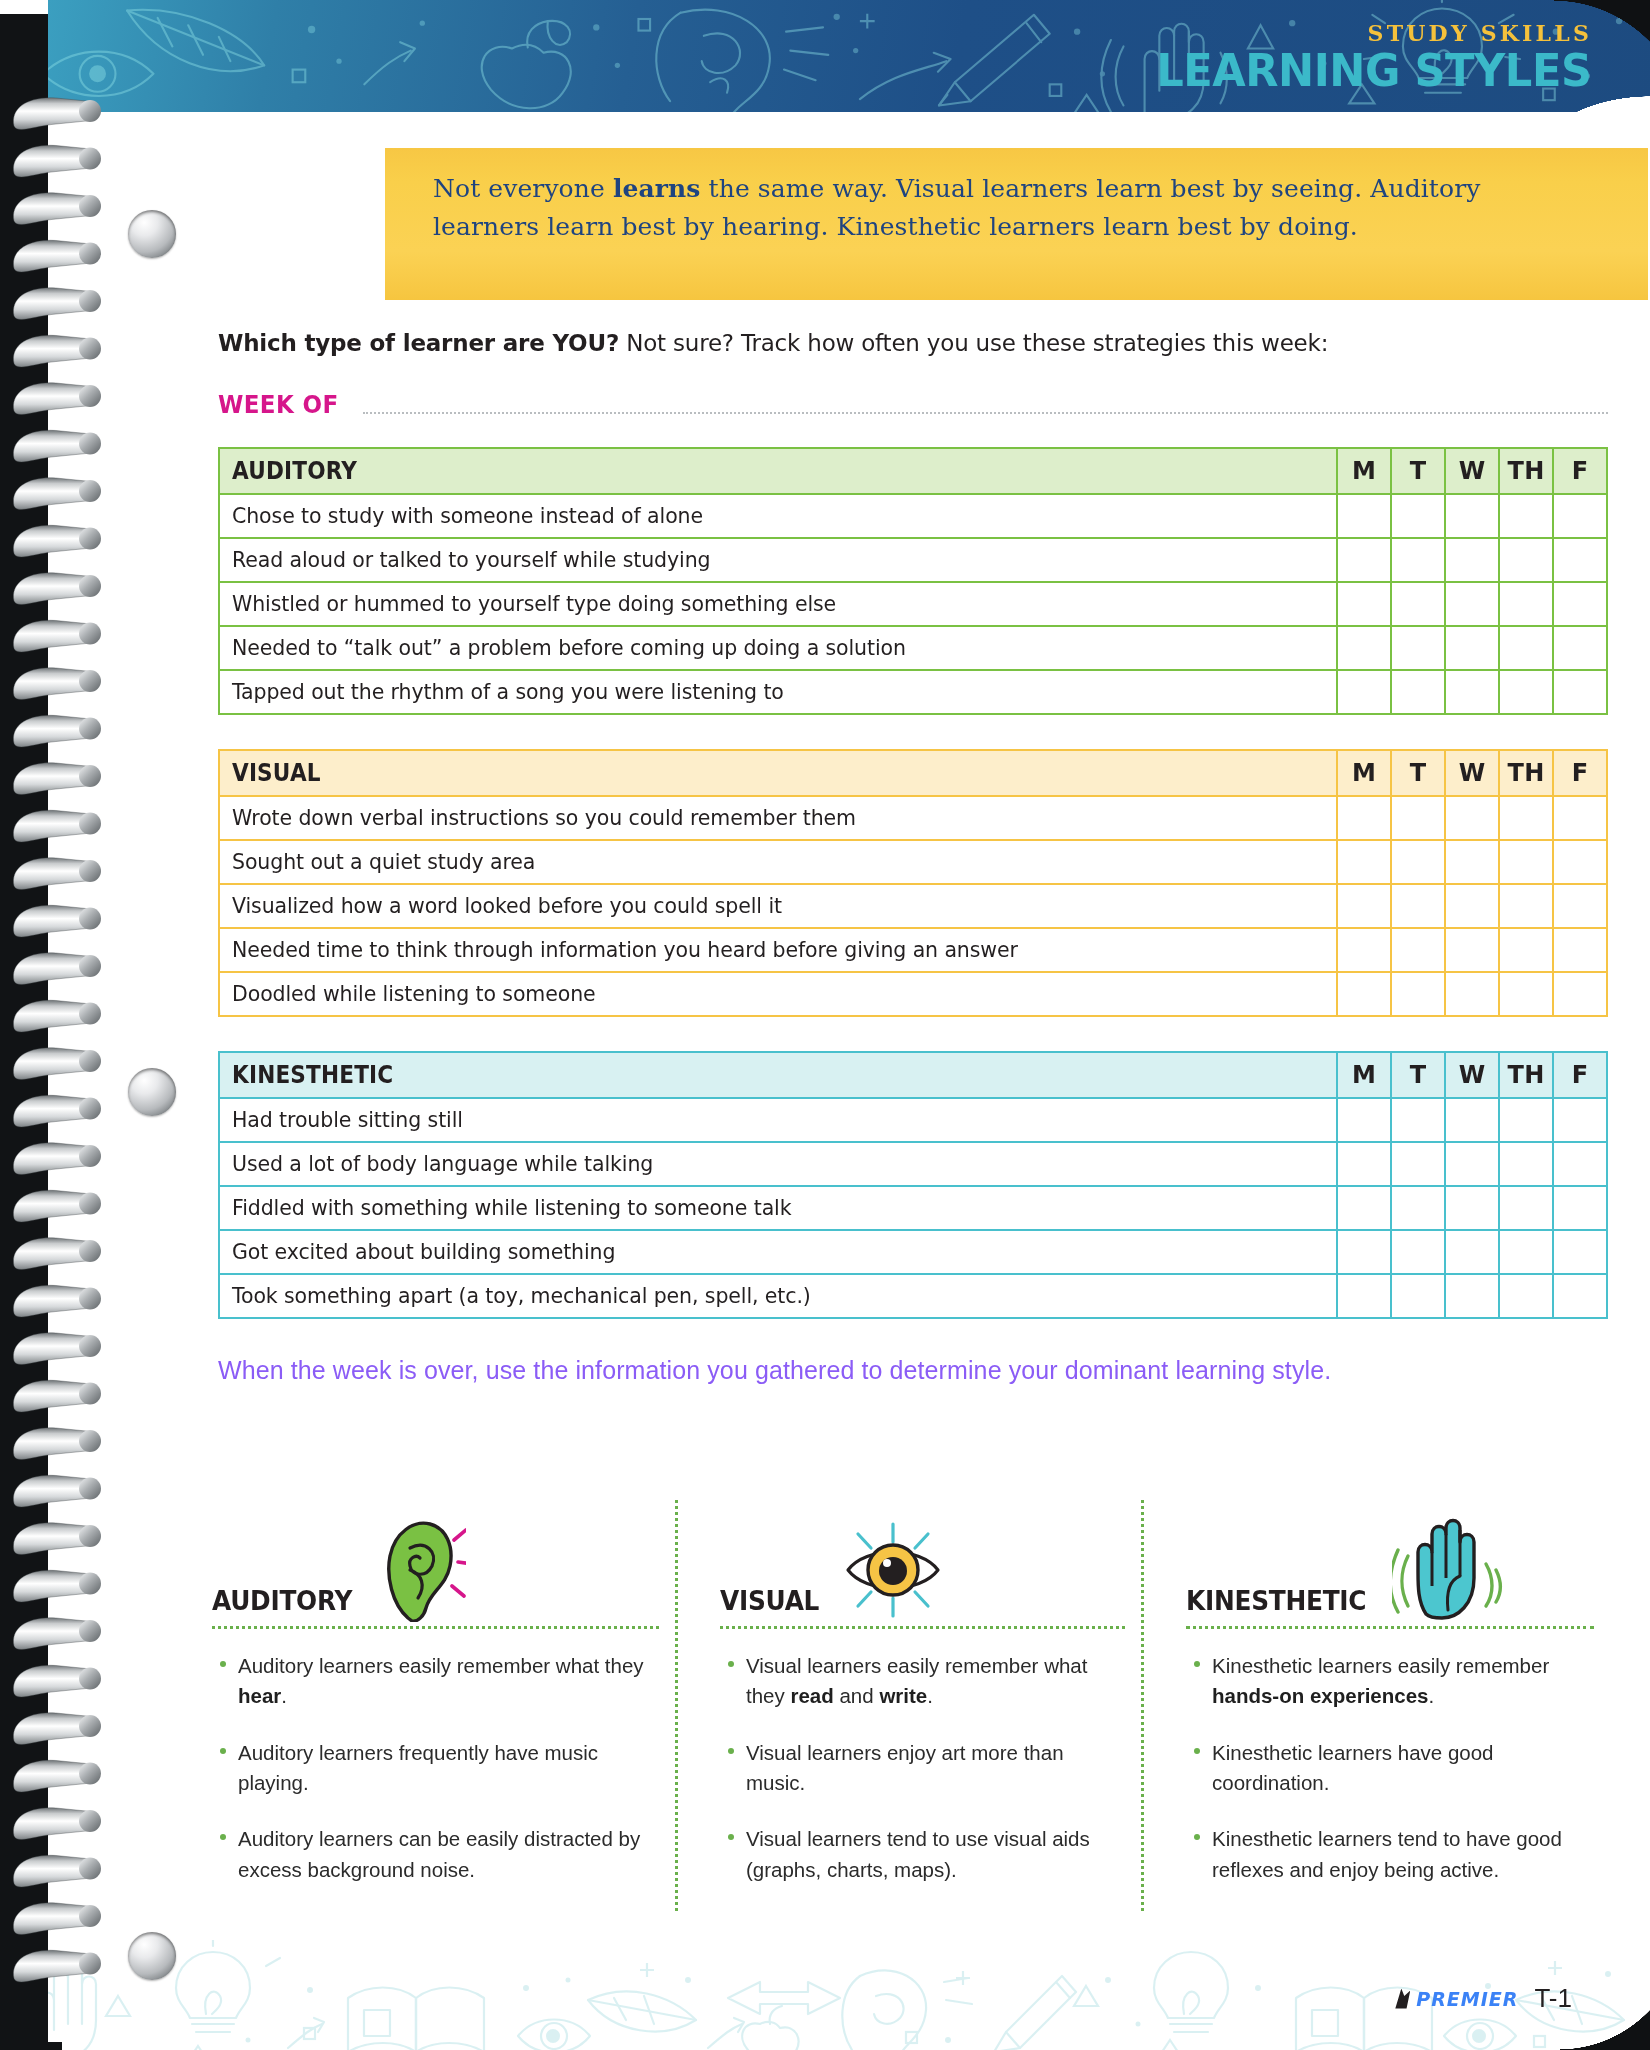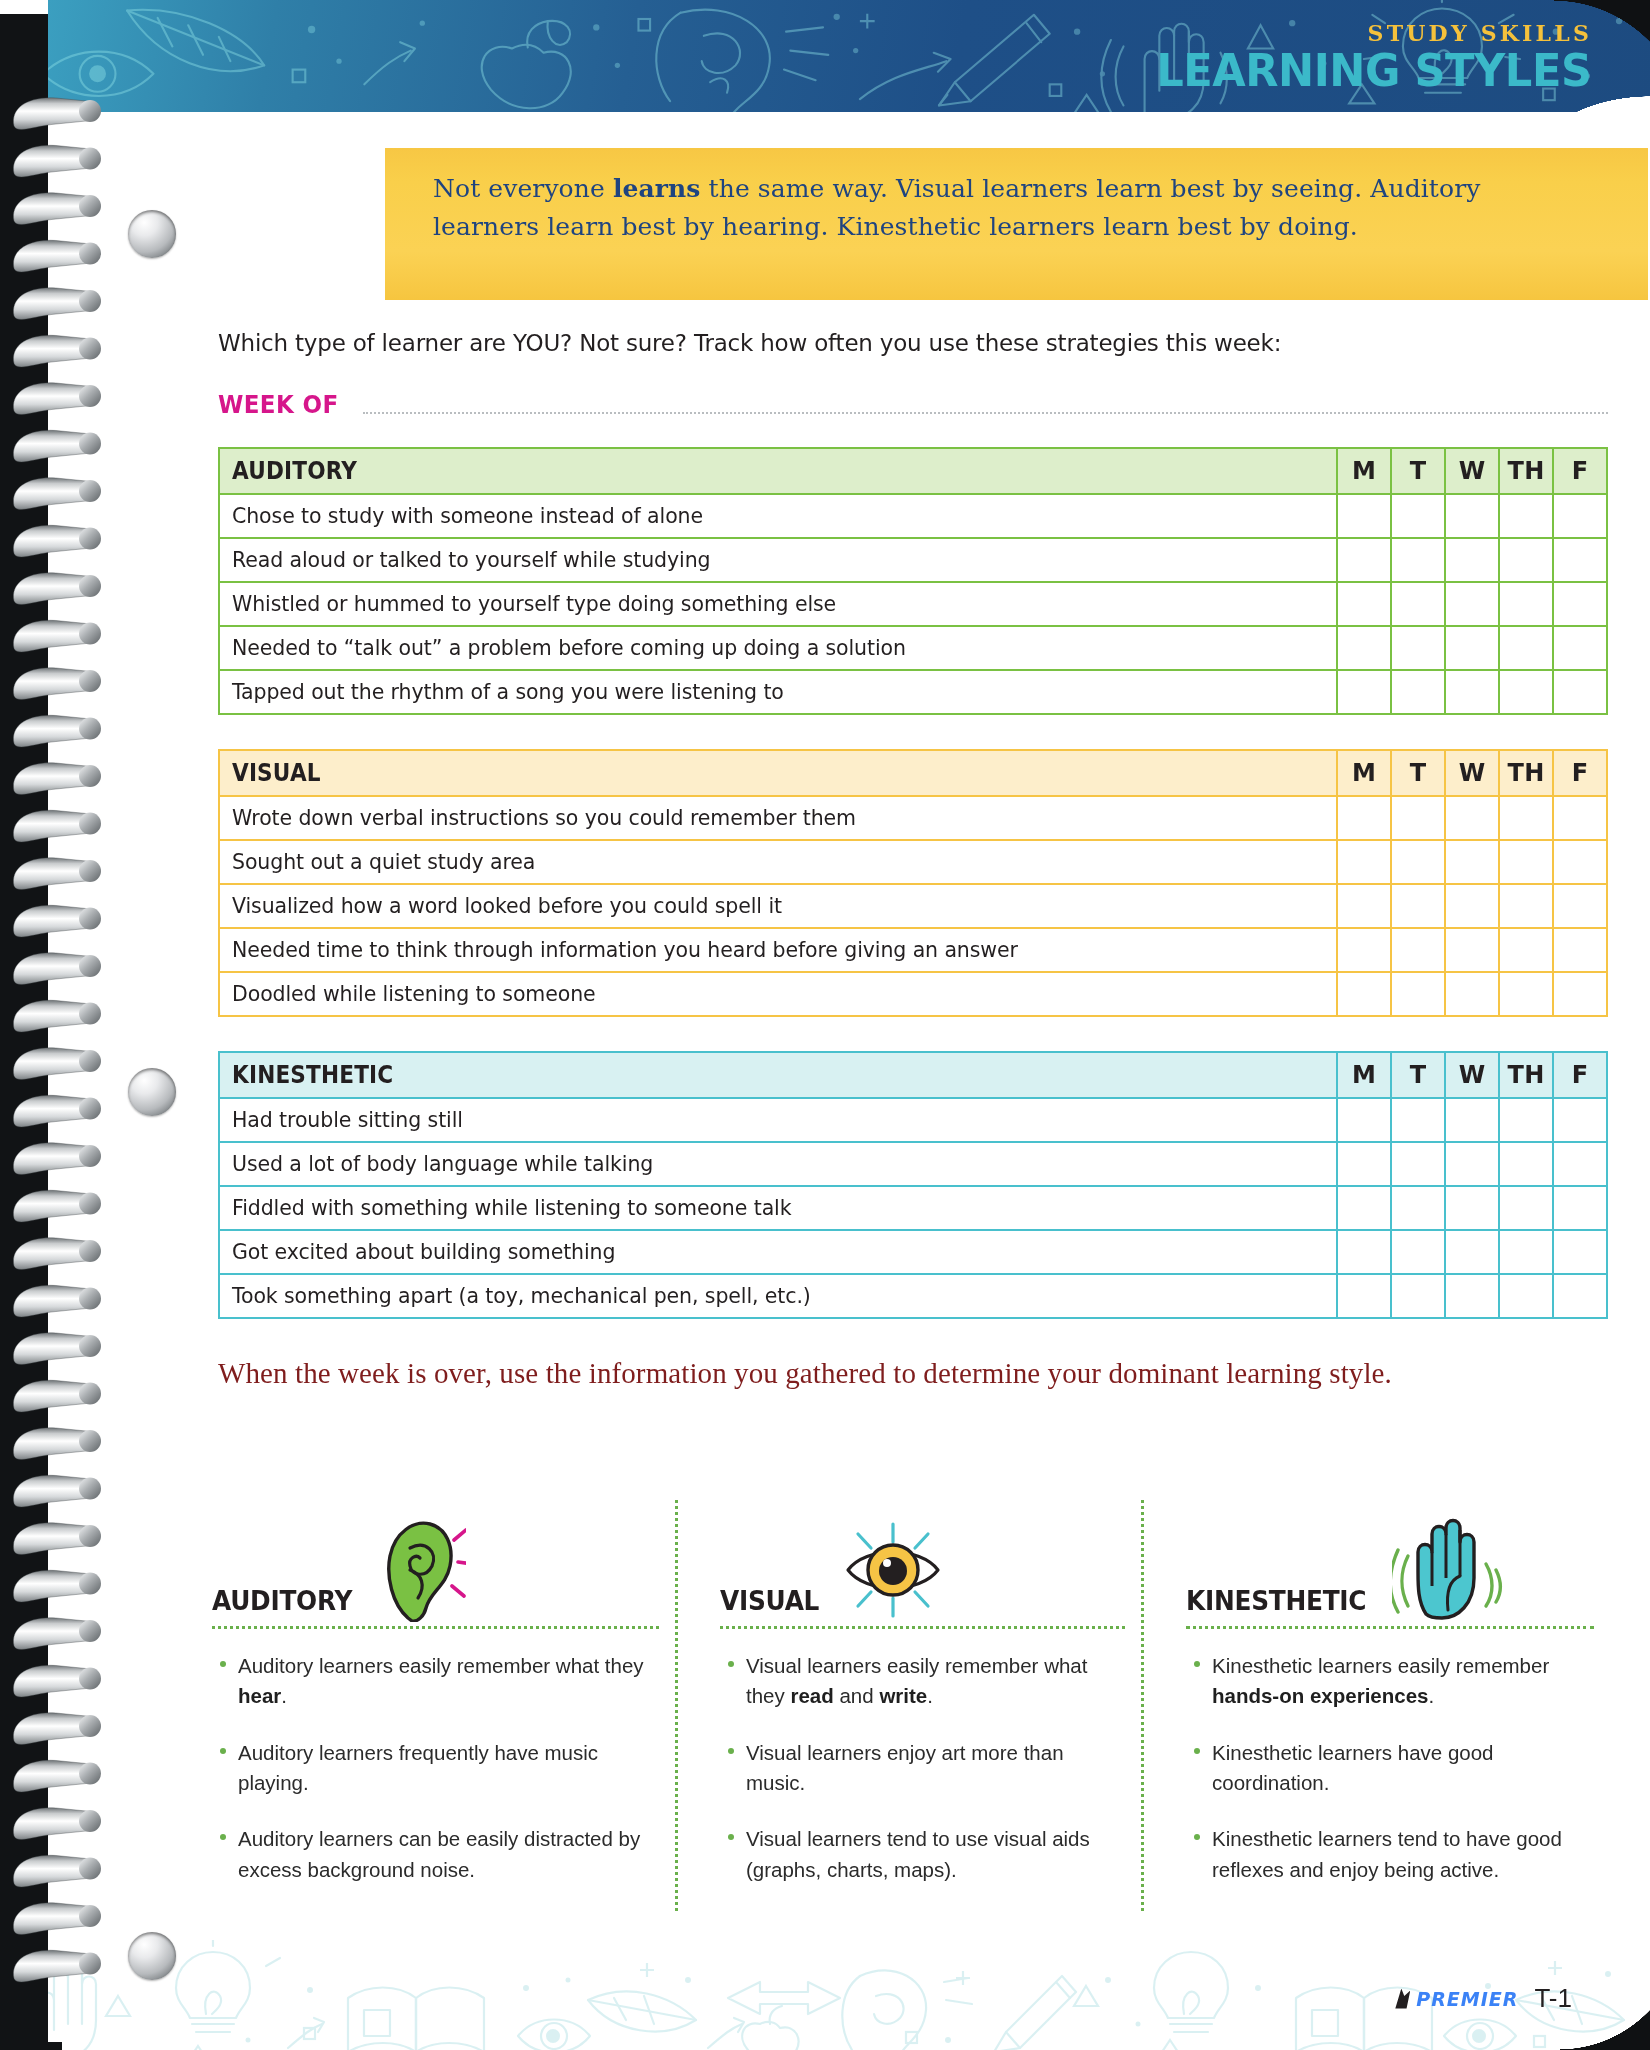--- a/index.html
+++ b/index.html
@@ -140,21 +140,21 @@
     width: 1390px;
   }
 
   .prompt {
     font-family: "DejaVu Sans", sans-serif;
     font-size: 23px;
     color: #231f20;
     margin: 0 0 34px 0;
     letter-spacing: -0.2px;
   }
-  .prompt b { font-weight: 400; }
+  .prompt b { font-weight: 700; }
 
   .weekof-row {
     display: flex;
     align-items: flex-end;
     margin: 0 0 28px 0;
   }
   .weekof-label {
     font-family: "DejaVu Sans", sans-serif;
     font-weight: 700;
     font-size: 25px;
@@ -218,23 +218,23 @@
   .t-aud td, .t-aud th { border: 2px solid #7ac143; }
   
   .t-vis .cat-head th { background: #fdeecb; }
   .t-vis td, .t-vis th { border: 2px solid #f6c445; }
   
   .t-kin .cat-head th { background: #d8f1f2; }
   .t-kin td, .t-kin th { border: 2px solid #49c0cd; }
 
   
   .closing {
-    font-family: Liberation Serif, serif;
-    font-size: 29px;
-    color: #7f1d1d;
+    font-family: Liberation Sans, sans-serif;
+    font-size: 25px;
+    color: #8b5cf6;
     line-height: 1.42;
     margin: 8px 0 0 0;
     letter-spacing: 0.1px;
   }
 
   
   .cols {
     position: absolute;
     left: 212px; top: 1500px;
     width: 1400px;

